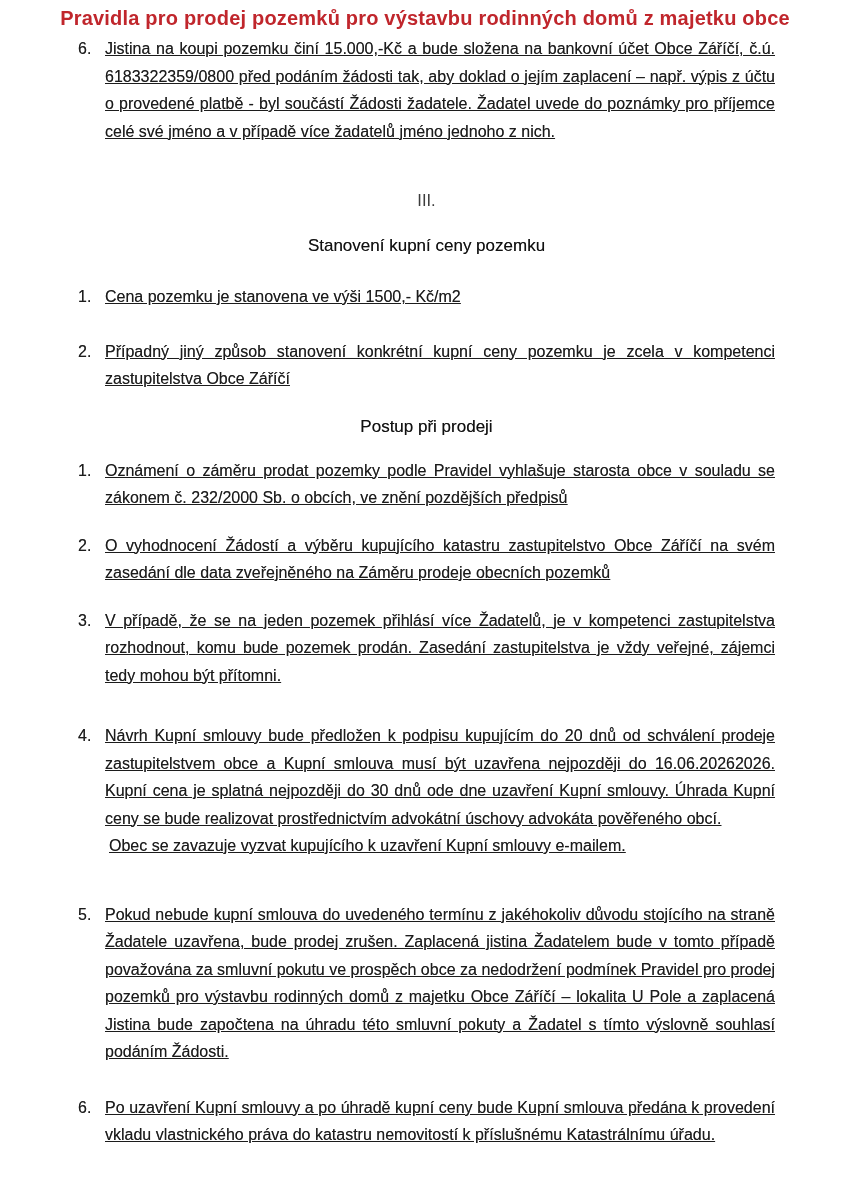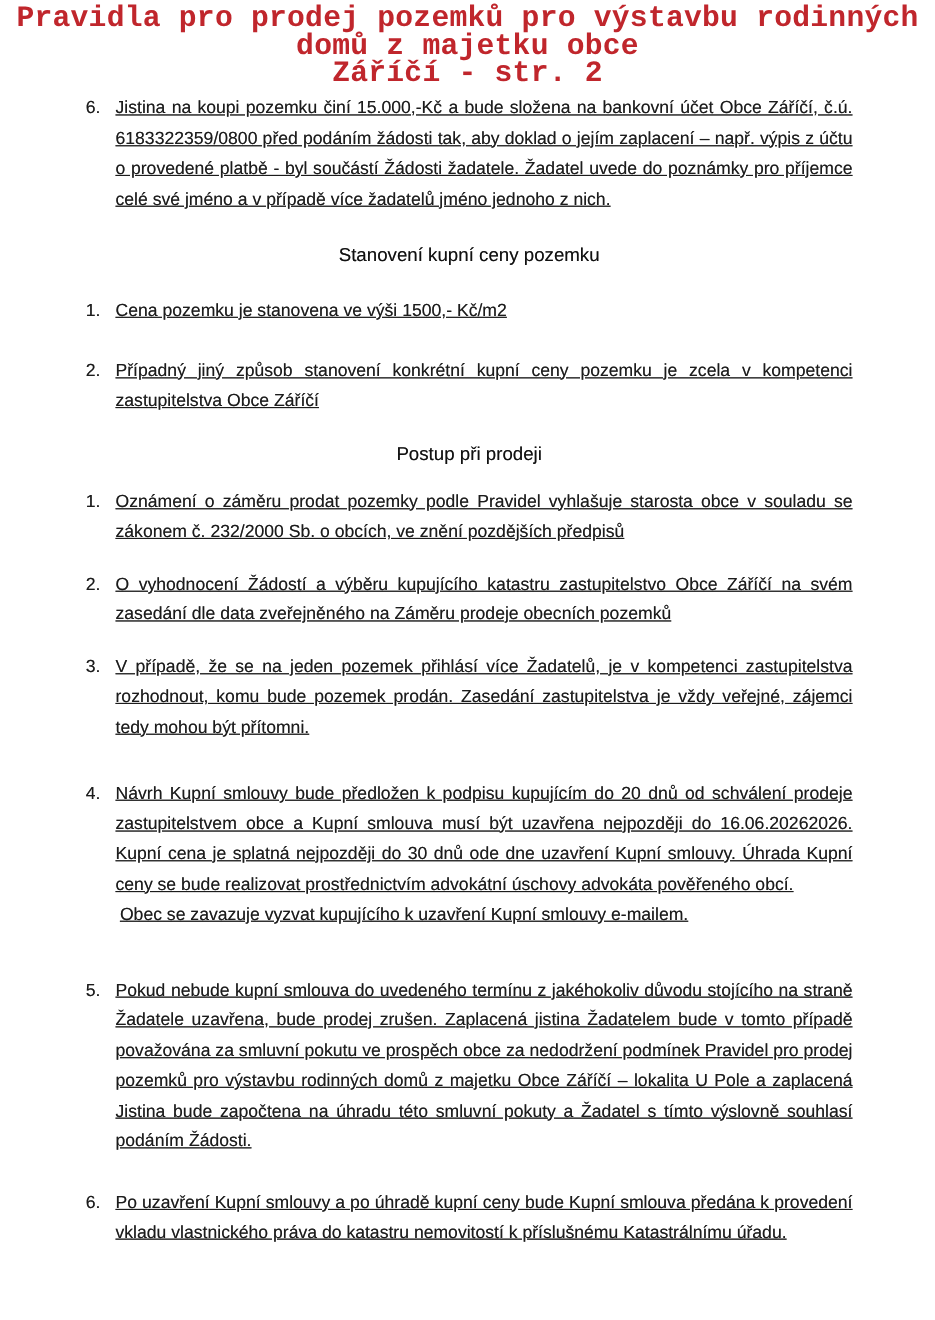--- a/index.html
+++ b/index.html
@@ -12,23 +12,23 @@
     width: 850px;
     min-height: 1200px;
     background: #ffffff;
     font-family: "Liberation Sans", "DejaVu Sans", sans-serif;
     color: #1c1c1c;
     overflow: hidden;
   }
   .doc-title {
     margin: 6px 14px 0 14px;
     text-align: center;
-    font-family: Liberation Mono, monospace;
+    font-family: Liberation Sans, sans-serif;
     font-weight: bold;
-    font-size: 27px;
+    font-size: 20px;
     line-height: 25px;
     color: #c0262c;
     letter-spacing: 0.2px;
   }
   .body-col {
     padding: 0 75px 0 78px;
   }
   .item {
     display: flex;
     align-items: flex-start;
@@ -79,32 +79,32 @@
   .sec2-numeral { margin-top: 22px; }
   .sec2-heading { margin-top: 24px; }
 </style>
 </head>
 <body>
 
 <div class="page">
 
   <div class="doc-title">
     <div>Pravidla pro prodej pozemků pro výstavbu rodinných domů z majetku obce</div>
-    <div>Záříčí - str. 2</div>
   </div>
 
   <div class="body-col">
 
     <div class="item mt-intro">
       <span class="num">6.</span>
       <div class="itext">
         <p>Jistina na koupi pozemku činí  15.000,-Kč  a bude složena na bankovní účet Obce Záříčí, č.ú. 6183322359/0800 před podáním žádosti tak, aby doklad o jejím zaplacení – např. výpis z účtu o provedené platbě - byl součástí Žádosti žadatele. Žadatel uvede do poznámky pro příjemce celé své jméno a v případě více žadatelů jméno jednoho z nich.</p>
       </div>
     </div>
 
+    <div class="sec-numeral">III.</div>
     <div class="sec-heading">Stanovení kupní ceny pozemku</div>
 
     <div class="item mt-item-a">
       <span class="num">1.</span>
       <div class="itext">
         <p>Cena pozemku je stanovena ve výši 1500,- Kč/m2</p>
       </div>
     </div>
 
     <div class="item mt-item-a">

